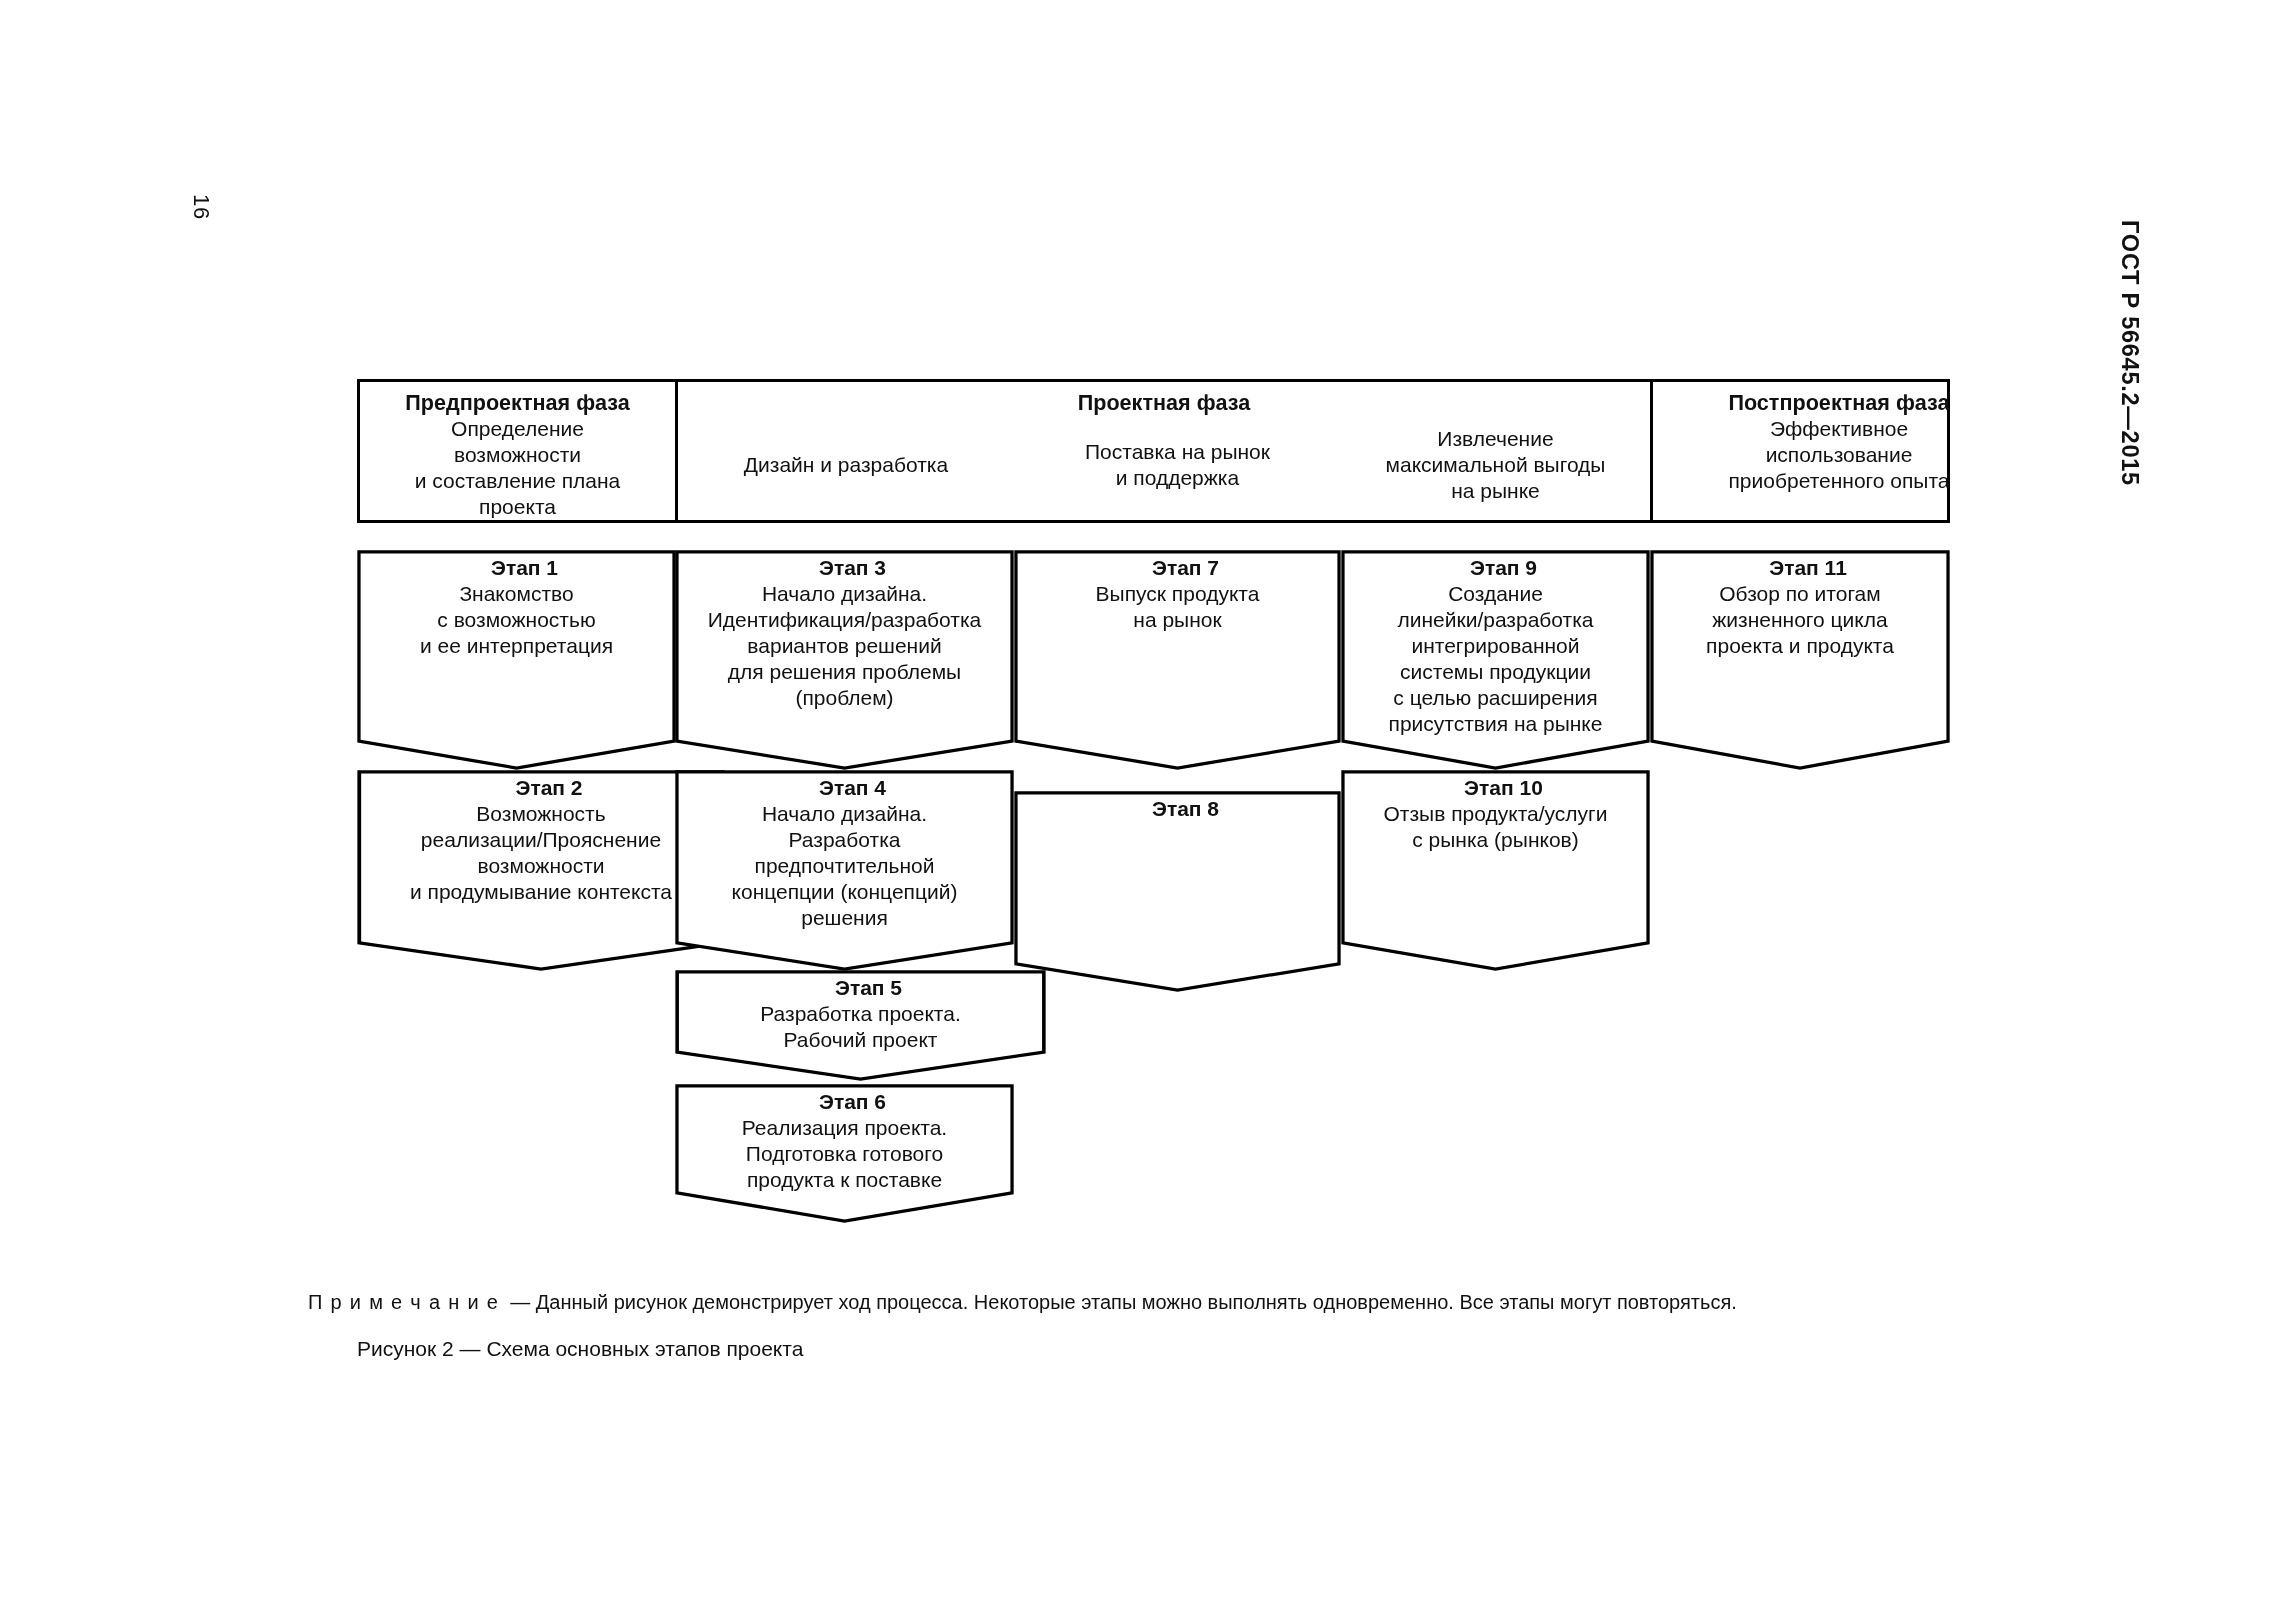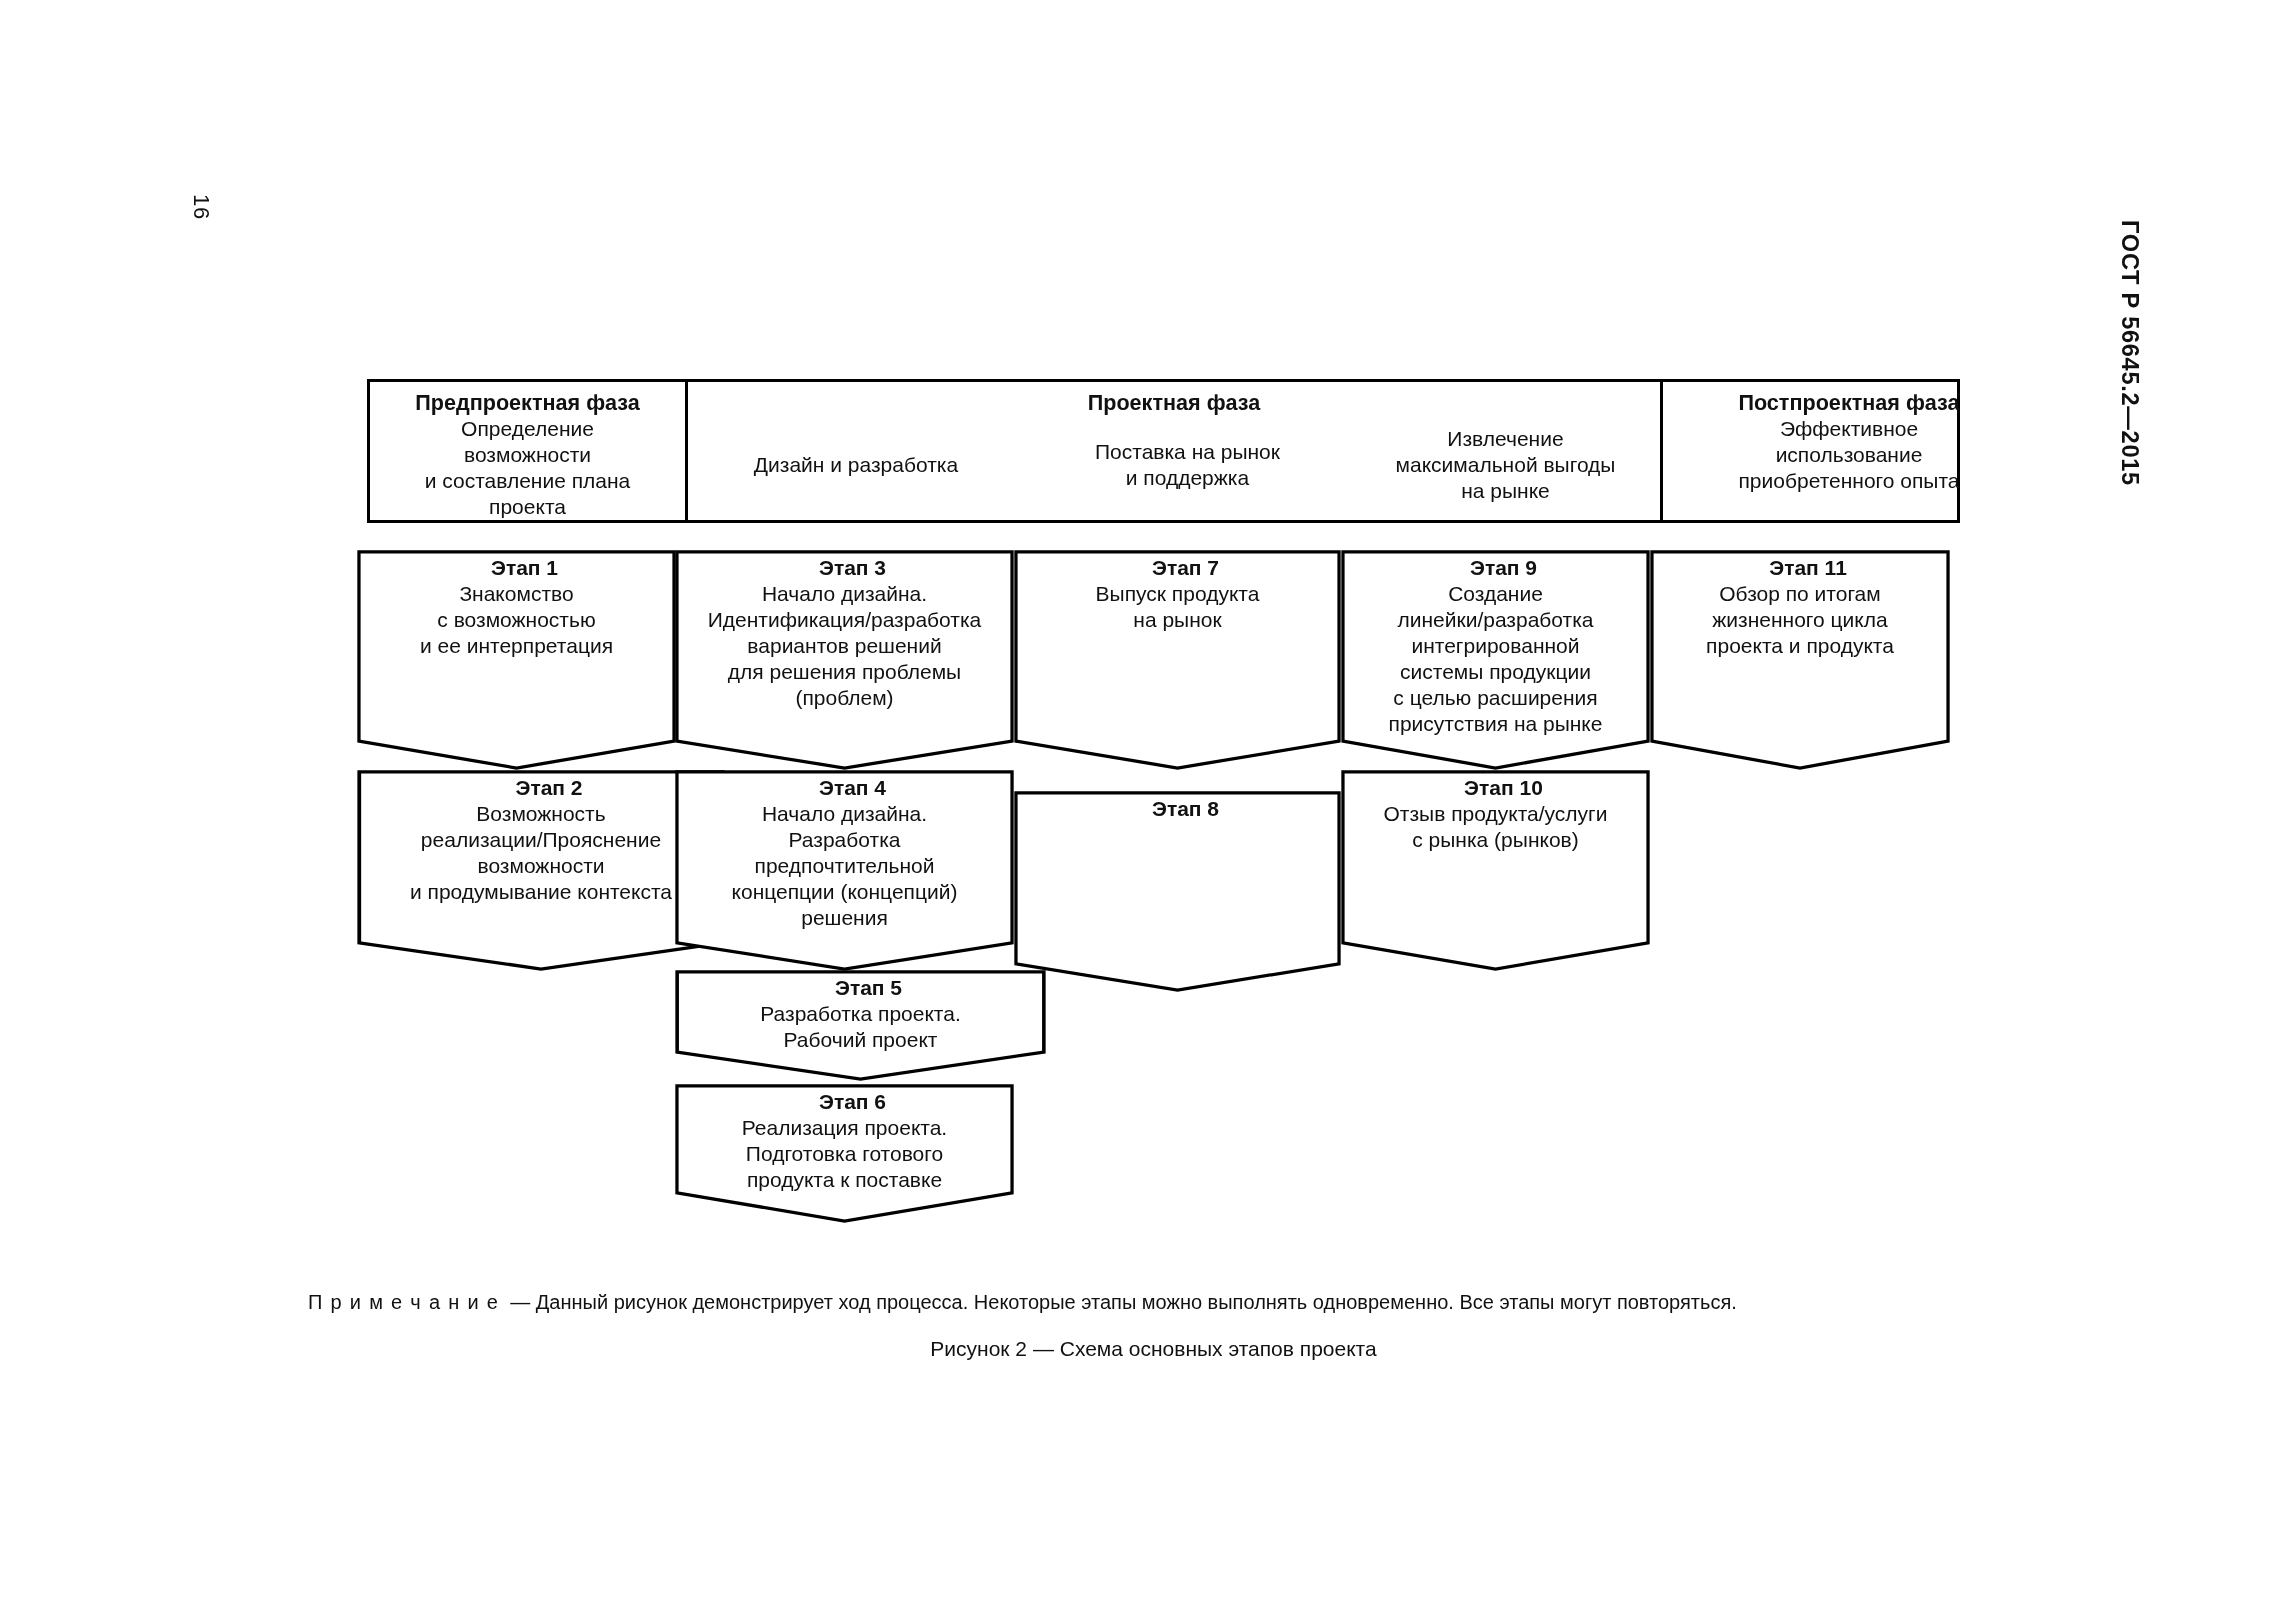--- a/index.html
+++ b/index.html
@@ -15,21 +15,21 @@
     position:absolute;
     transform:translate(-50%,-50%) rotate(90deg);
     white-space:nowrap;
   }
   .pagenum{font-size:22px;letter-spacing:0.7px;}
   .doccode{font-size:23.6px;font-weight:bold;letter-spacing:0.7px;}
 
   
   .phase-row{
     position:absolute;left:357px;top:379px;width:1593px;height:144px;
-    border:3.9px solid #000;box-sizing:border-box;margin-left:10px;
+    border:3.9px solid #000;box-sizing:border-box;
   }
   .phase-sep{position:absolute;top:0;bottom:0;width:3.3px;background:#000;}
   .phase-cell{position:absolute;top:0;bottom:0;text-align:center;}
   .phase-title{font-weight:bold;font-size:21.6px;line-height:26px;padding-top:7.9px;}
   .phase-body{font-size:21px;line-height:26px;white-space:pre-line;}
   .phase-subs{position:absolute;left:0;right:0;top:34px;bottom:5.2px;}
   .phase-sub{
     position:absolute;top:0;bottom:0;
     display:flex;align-items:center;justify-content:center;
     font-size:21px;line-height:26px;white-space:pre-line;text-align:center;
@@ -47,21 +47,21 @@
   .stage-body{font-size:21px;line-height:26px;white-space:pre-line;}
 
   
   .note{
     position:absolute;left:308px;top:1289px;width:1950px;
     font-size:20px;line-height:26px;white-space:nowrap;
   }
   .note-label{letter-spacing:1.3px;}
   .caption{
     position:absolute;left:357px;top:1336px;width:1593px;
-    text-align:center;font-size:21px;line-height:26px;
+    font-size:21px;line-height:26px;
   }
 </style>
 </head>
 <body>
 
 <div class="page">
 
   <div class="rot pagenum" style="left:201px;top:207px;">16</div>
   <div class="rot doccode" style="left:2129px;top:353px;">ГОСТ Р 56645.2—2015</div>
 

